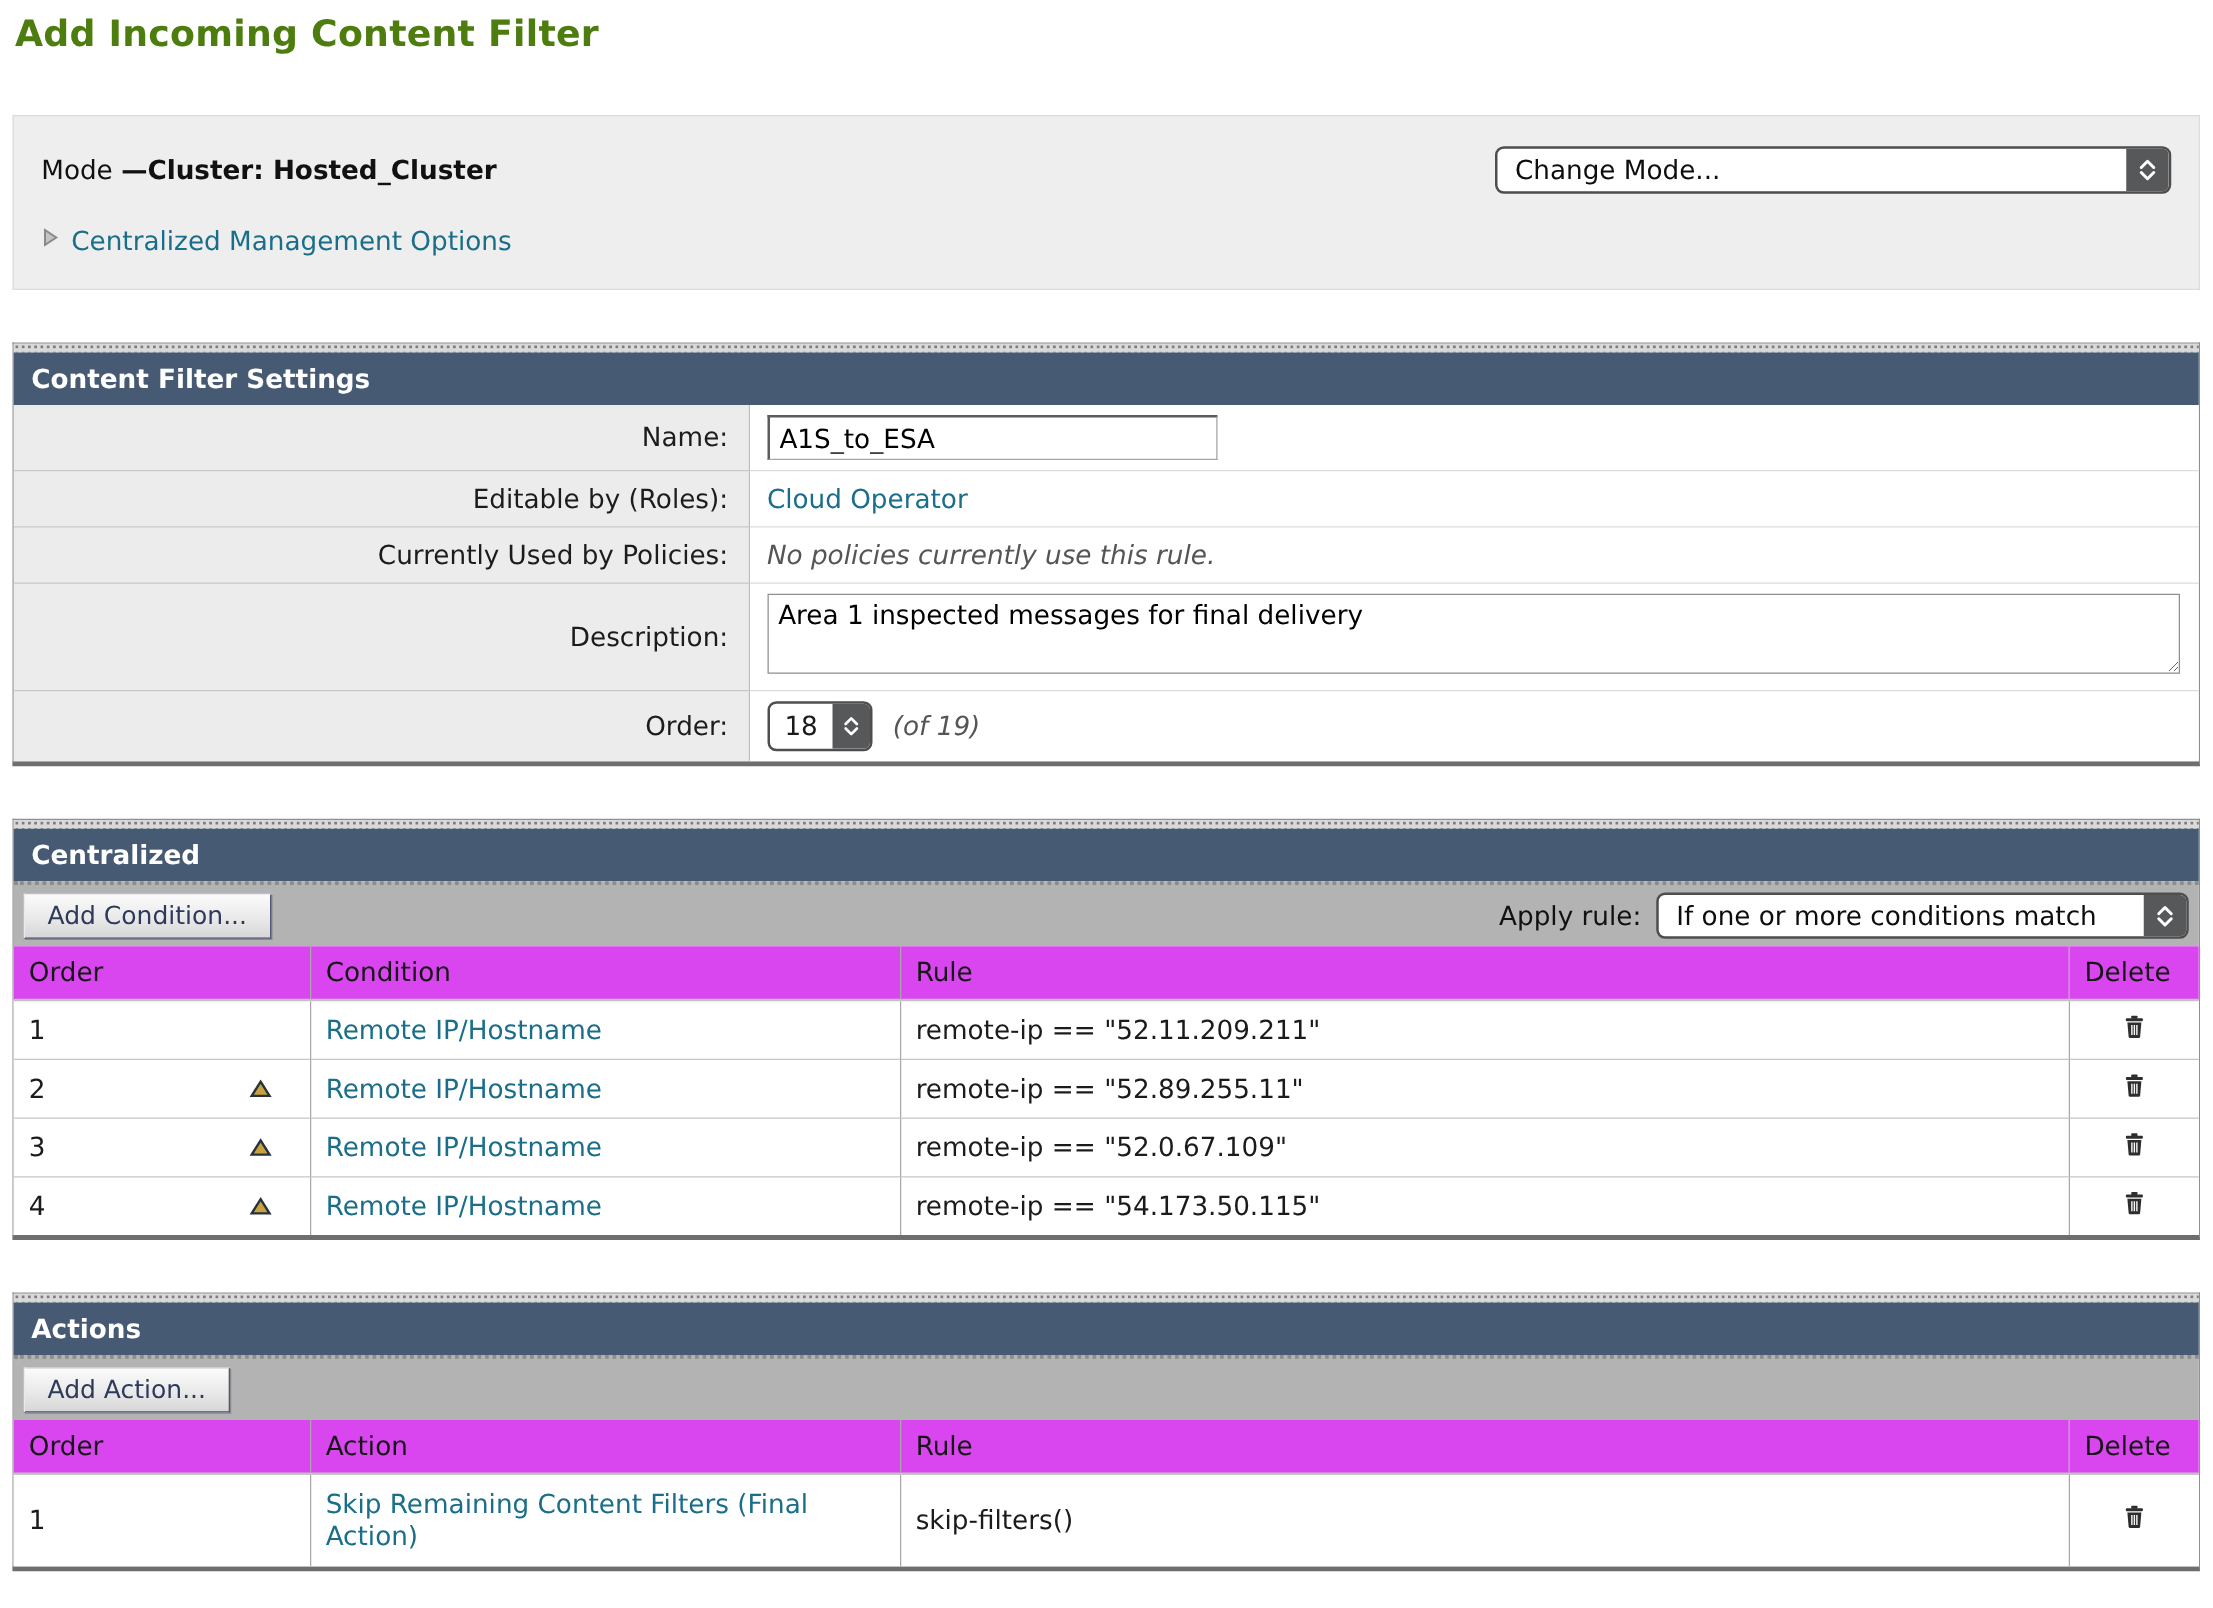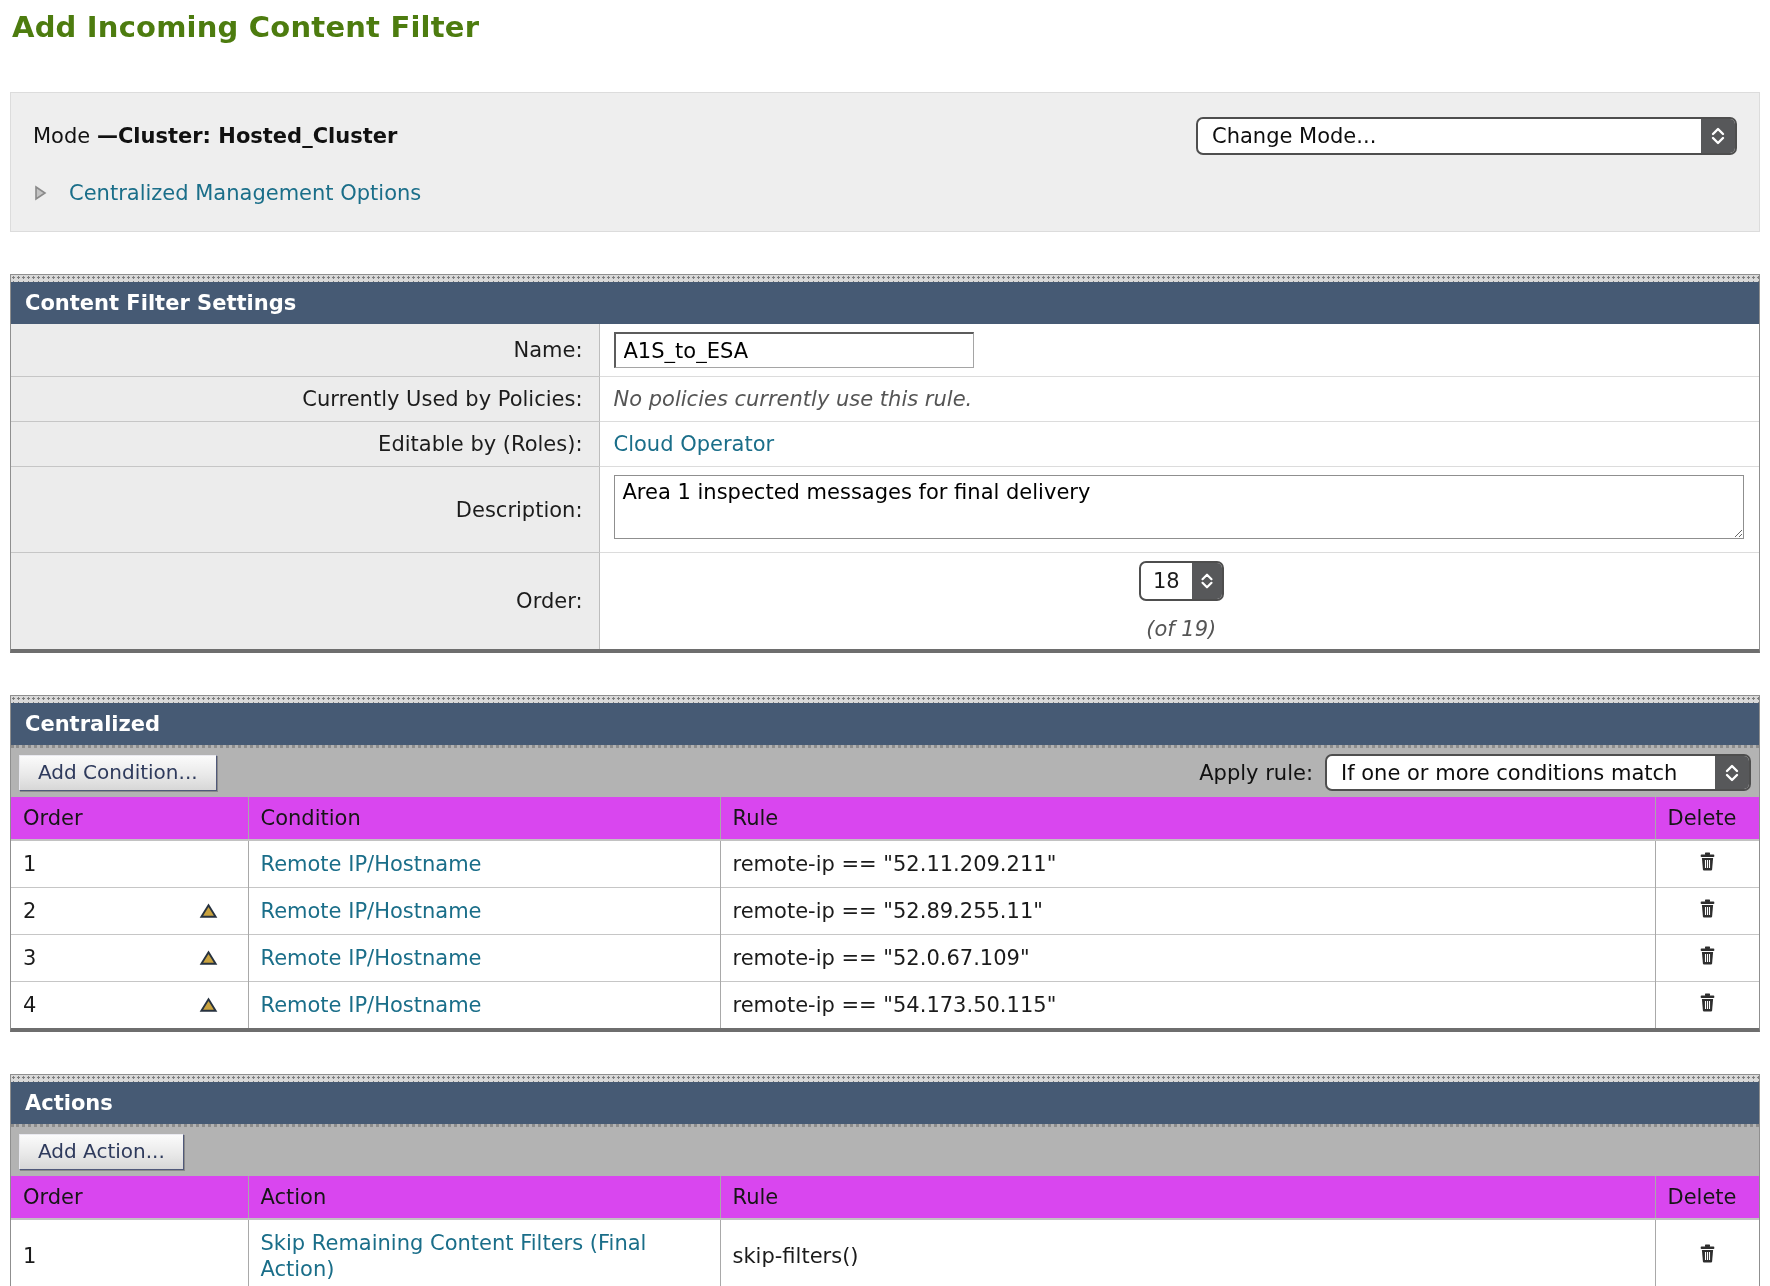--- a/index.html
+++ b/index.html
@@ -20,21 +20,21 @@
   
   .mode-panel {
     margin-top:48px;
     background:#eeeeee;
     border:1px solid #dcdcdc;
     padding:24px 22px 26px 22px;
   }
   .mode-row { display:flex; align-items:center; justify-content:space-between; }
   .mode-text { font-size:21px; color:#111; }
   .mode-text b { font-weight:bold; }
-  .cm-row { margin-top:26px; display:flex; align-items:center; gap:22px; }
+  .cm-row { margin-top:26px; display:flex; gap:10px; }
   .link { color:#1a6e89; text-decoration:none; cursor:pointer; }
   .cm-row .link { font-size:21px; }
   .tri-right { display:inline-flex; width:14px; }
 
   
   .mac-select {
     display:flex; align-items:stretch;
     background:#ffffff;
     border:2px solid #4e4e4e;
     border-radius:7px;
@@ -89,21 +89,21 @@
     border-top:2px solid #5c5c5c; border-left:2px solid #5c5c5c;
     border-bottom:1px solid #a5a5a5; border-right:1px solid #a5a5a5;
     background:#ffffff;
   }
   .muted-italic { font-style:italic; color:#555555; }
   .desc-textarea {
     width:1130px; height:64px; font-size:21px;
     font-family:"DejaVu Sans","Liberation Sans",sans-serif;
     border:1px solid #8f8f8f; padding:4px 8px; resize:both;
   }
-  .order-group { display:flex; align-items:center; gap:16px;flex-direction:column; }
+  .order-group { display:flex; align-items:center; gap:16px; }
   .order-spinner {
     display:flex; align-items:stretch; height:40px;
     border:2px solid #4e4e4e; border-radius:7px; overflow:hidden; background:#fff;
     cursor:pointer;
   }
   .order-spinner .sel-text { padding:0 12px; display:flex; align-items:center; font-size:21px; }
   .order-spinner .sel-stepper {
     width:30px; background:#57585a; display:flex; align-items:center; justify-content:center;
   }
   .order-of { font-style:italic; color:#555; font-size:21px; }
@@ -209,26 +209,26 @@
     <div class="panel-header">Content Filter Settings</div>
     <table class="kv">
       <tbody>
           <tr>
         <td class="kv-label">Name:</td>
         <td class="kv-value">
           <input class="name-input" type="text" value="A1S_to_ESA" style="">
         </td>
       </tr>
       <tr>
+        <td class="kv-label">Editable by (Roles):</td>
+        <td class="kv-value"><a class="link">Cloud Operator</a></td>
+      </tr>
+      <tr>
         <td class="kv-label">Currently Used by Policies:</td>
         <td class="kv-value"><span class="muted-italic">No policies currently use this rule.</span></td>
-      </tr>
-      <tr>
-        <td class="kv-label">Editable by (Roles):</td>
-        <td class="kv-value"><a class="link">Cloud Operator</a></td>
       </tr>
       <tr>
         <td class="kv-label">Description:</td>
         <td class="kv-value">
           <textarea class="desc-textarea" style="">Area 1 inspected messages for final delivery</textarea>
         </td>
       </tr>
       <tr class="last">
         <td class="kv-label">Order:</td>
         <td class="kv-value">

